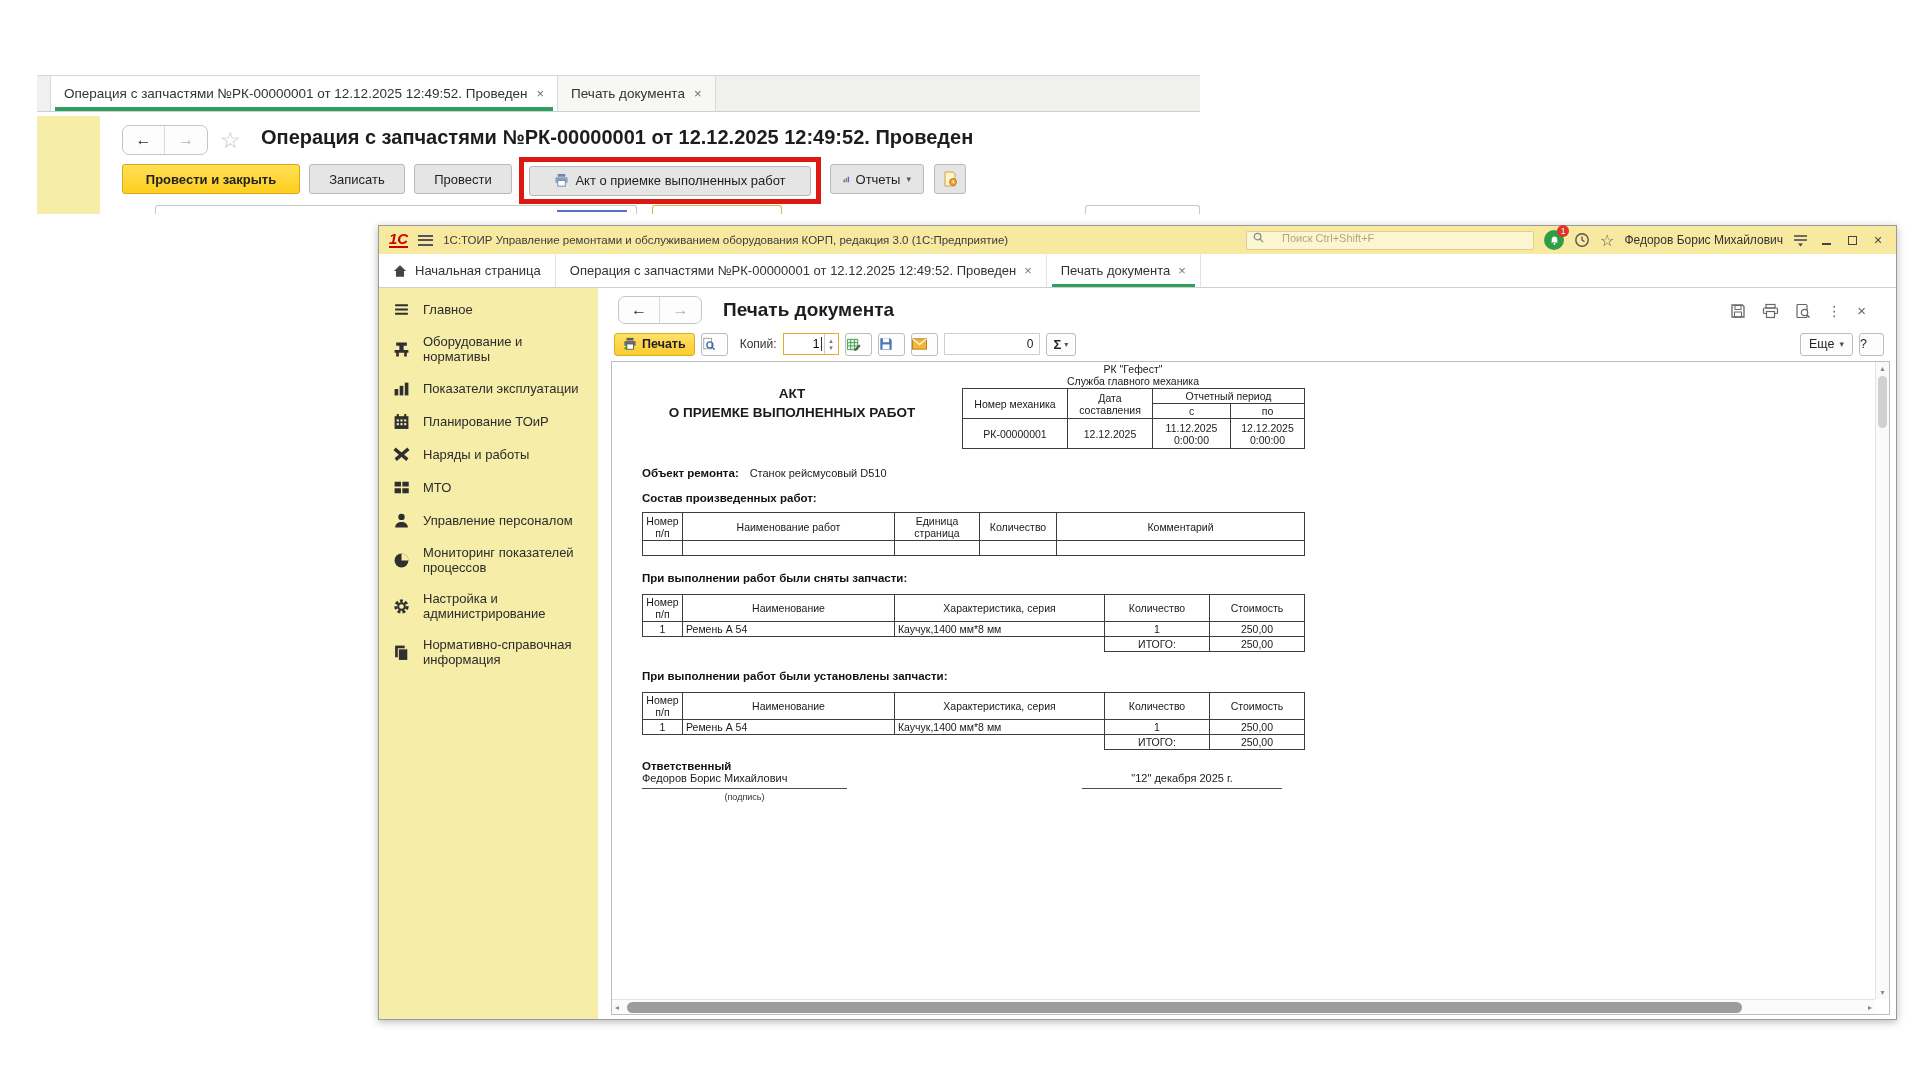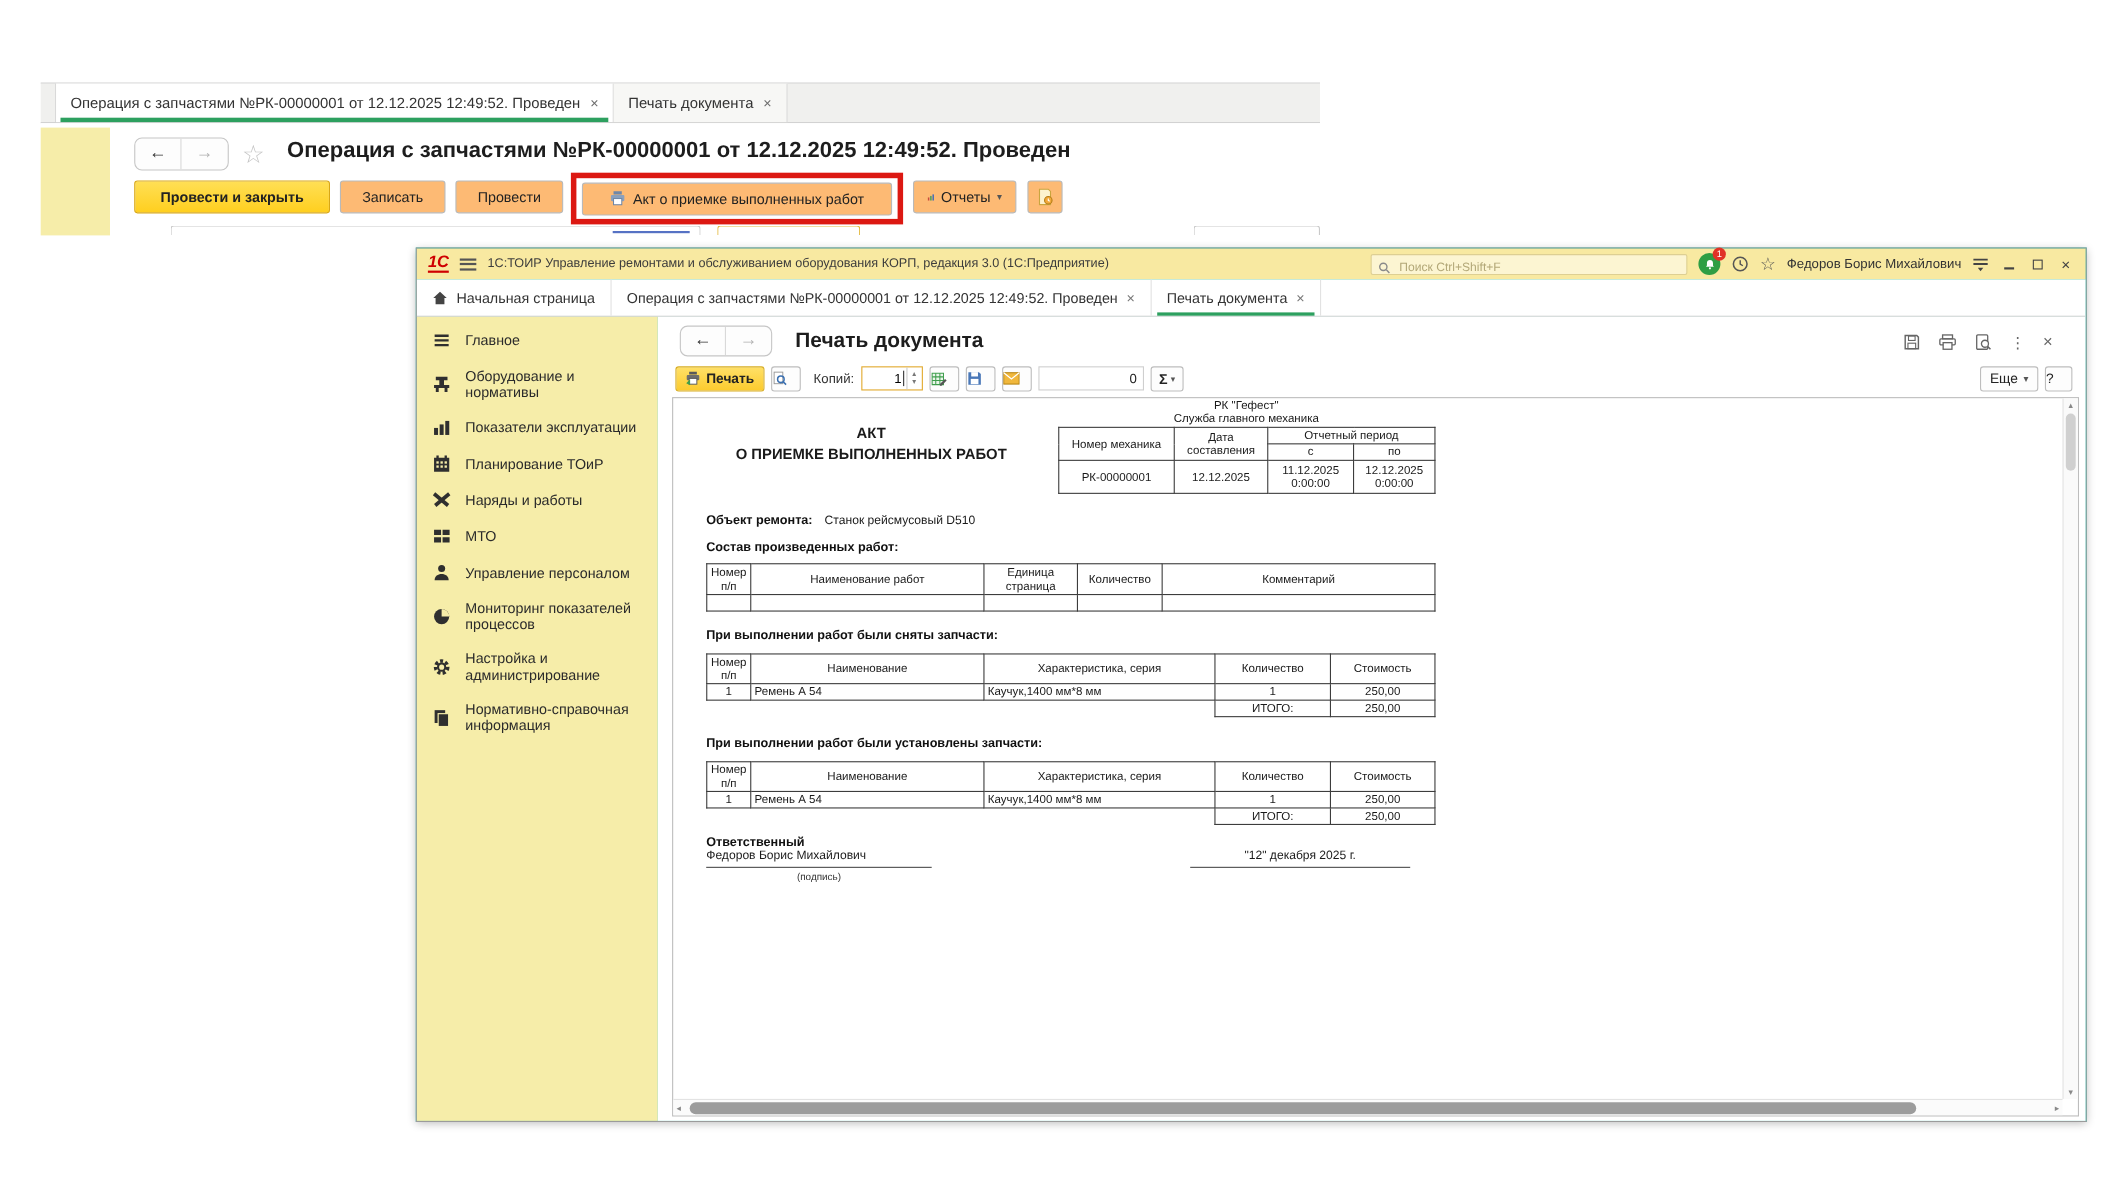--- a/index.html
+++ b/index.html
@@ -14,32 +14,32 @@
   .ftab .x{margin-left:9px;color:#6c6c6c;font-size:13px}
   .ftab-edge{width:14px;border-right:1px solid #d9d9d9}
   .frag-body{position:relative;height:102px;background:#fff}
   .frag-yellow{position:absolute;left:0;top:4px;width:63px;height:98px;background:#f6eda9}
   .navpill{position:absolute;display:flex;height:30px;border:1px solid #c6c6c6;border-radius:7px;background:#fdfdfd;overflow:hidden}
   .navpill span{display:flex;align-items:center;justify-content:center;width:50%;font-size:16px}
   .navpill .bk{color:#333;border-right:1px solid #d9d9d9}
   .navpill .fw{color:#b3b3b3}
   .fstar{position:absolute;left:183px;top:15px;font-size:23px;color:#c4c4c4}
   .ftitle{position:absolute;left:224px;top:14px;font-size:20px;font-weight:bold;color:#1d1d1d;white-space:nowrap}
-  .btn{display:inline-flex;align-items:center;justify-content:center;gap:6px;height:30px;padding:0 12px;background:#fdba74;border:1px solid #b9b9b9;border-radius:3px;font-size:13px;color:#222;white-space:nowrap;cursor:default}
+  .btn{display:inline-flex;align-items:center;justify-content:center;gap:6px;height:30px;padding:0 12px;background:#e5e5e5;border:1px solid #b9b9b9;border-radius:3px;font-size:13px;color:#222;white-space:nowrap;cursor:default}
   .btn.gold{background:linear-gradient(#ffdf55,#ffcf1f);border-color:#d9a713;font-weight:bold}
   .redbox{position:absolute;left:482px;top:45px;width:302px;height:47px;border:5px solid #dc1812;display:flex;align-items:center;justify-content:center;background:#fff}
   .cutf{position:absolute;height:9px;background:#fff;border:1px solid #c9c9c9;border-bottom:none;border-radius:3px 3px 0 0;overflow:hidden}
   
-  .win{position:absolute;left:378px;top:225px;width:1519px;height:795px;border:1px solid #9b9b9b;background:#14b8a6;box-shadow:0 2px 8px rgba(0,0,0,.28)}
+  .win{position:absolute;left:378px;top:225px;width:1519px;height:795px;border:1px solid #9b9b9b;background:#ef4444;box-shadow:0 2px 8px rgba(0,0,0,.28)}
   .titlebar{display:flex;align-items:center;height:28px;background:#f8e9a1;padding:0 10px;gap:10px}
   .logo1c{font-size:15px;font-weight:bold;font-style:italic;color:#cf0000;border-bottom:2px solid #cf0000;line-height:14px}
   .hamb{width:15px;height:11px;border-top:2px solid #555;border-bottom:2px solid #555;position:relative}
   .hamb::after{content:"";position:absolute;left:0;right:0;top:2.5px;height:2px;background:#555}
   .apptitle{font-size:11.5px;color:#3c3c3c;white-space:nowrap}
-  .search{margin-left:auto;display:flex;align-items:flex-end;gap:8px;width:288px;height:19px;background:#fcf5d2;border:1px solid #ddcf93;border-radius:2px;padding:0 6px;font-size:11px;color:#b3a878}
+  .search{margin-left:auto;display:flex;align-items:flex-start;gap:18px;width:288px;height:19px;background:#fcf5d2;border:1px solid #ddcf93;border-radius:2px;padding:0 6px;font-size:11px;color:#b3a878}
   .tbicon{display:flex;align-items:center;justify-content:center;color:#555}
   .bell{position:relative;width:20px;height:20px;border-radius:50%;background:#2e9e44;display:flex;align-items:center;justify-content:center}
   .bell .badge{position:absolute;top:-5px;right:-5px;min-width:12px;height:12px;border-radius:6px;background:#e03226;color:#fff;font-size:8.5px;display:flex;align-items:center;justify-content:center;padding:0 2px}
   .winctl{font-size:14px;color:#444;width:16px;text-align:center}
   .minbar{width:9px;height:2px;background:#444;margin-top:9px}
   .maxbox{width:9px;height:9px;border:1.5px solid #444}
   .tabrow{display:flex;height:34px;background:#fff;border-bottom:1px solid #cfcfcf;font-size:13px;color:#333}
   .wtab{display:flex;align-items:center;gap:8px;padding:0 14px;border-right:1px solid #e2e2e2;white-space:nowrap;position:relative}
   .wtab .x{color:#777;font-size:13px}
   .wtab.active::after{content:"";position:absolute;left:5px;right:5px;bottom:0;height:3px;background:#2da05f}

